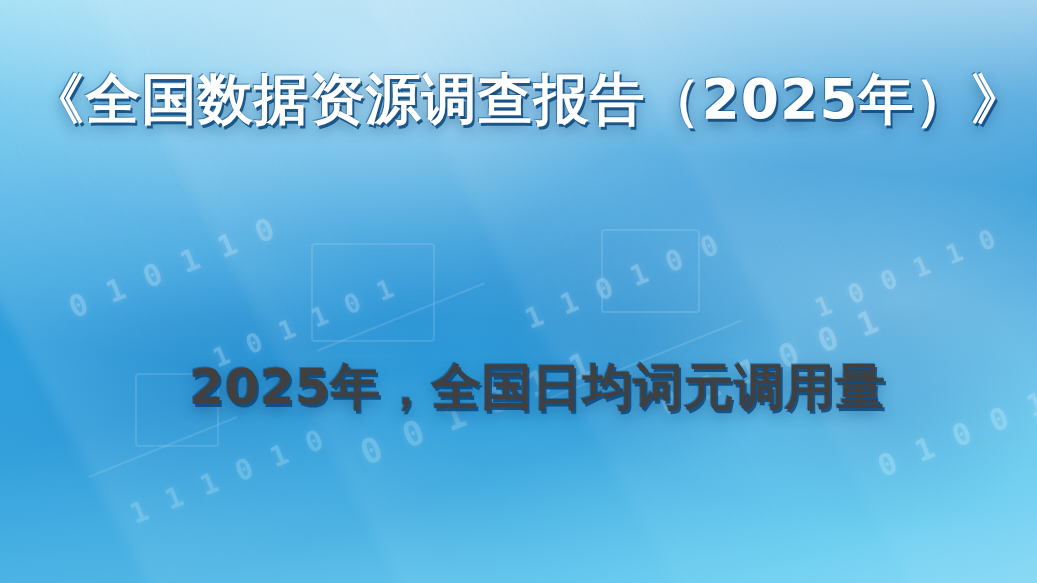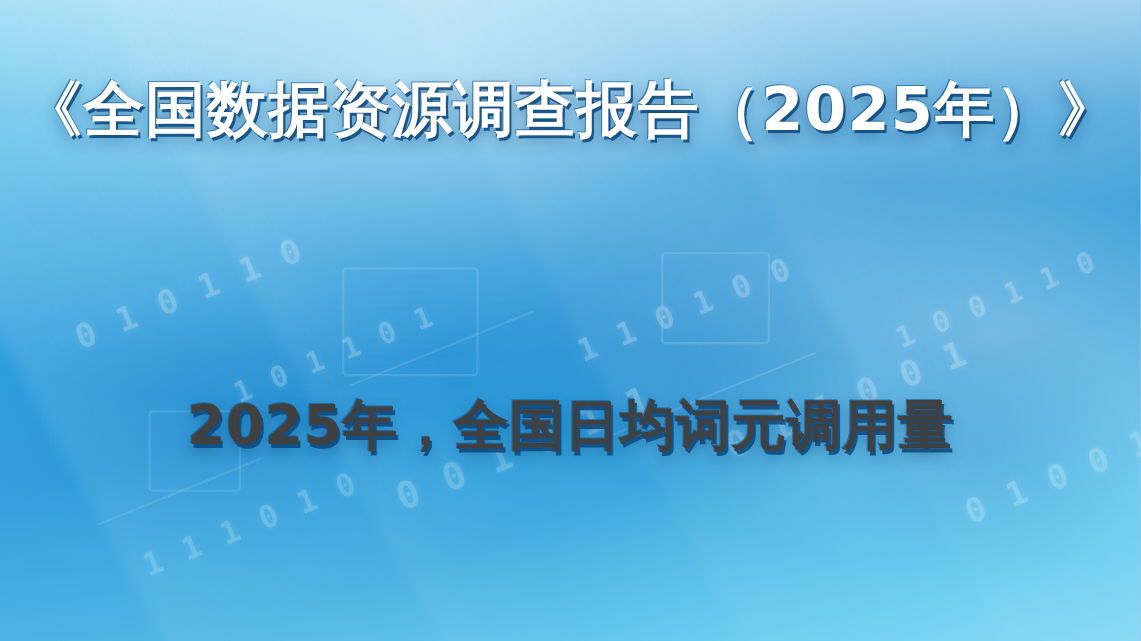--- a/index.html
+++ b/index.html
@@ -102,20 +102,21 @@
     border-radius: 50%;
   }
 
   
   .text-layer {
     position: absolute;
     inset: 0;
     display: flex;
     flex-direction: column;
     align-items: flex-start;
+    padding-left: 19px;
   }
 
   .headline {
     width: 100%;
     text-align: center;
     color: #ffffff;
     font-family: "DejaVu Sans", "Liberation Sans", sans-serif;
     font-weight: 700;
     font-size: 55px;
     line-height: 1.35;

